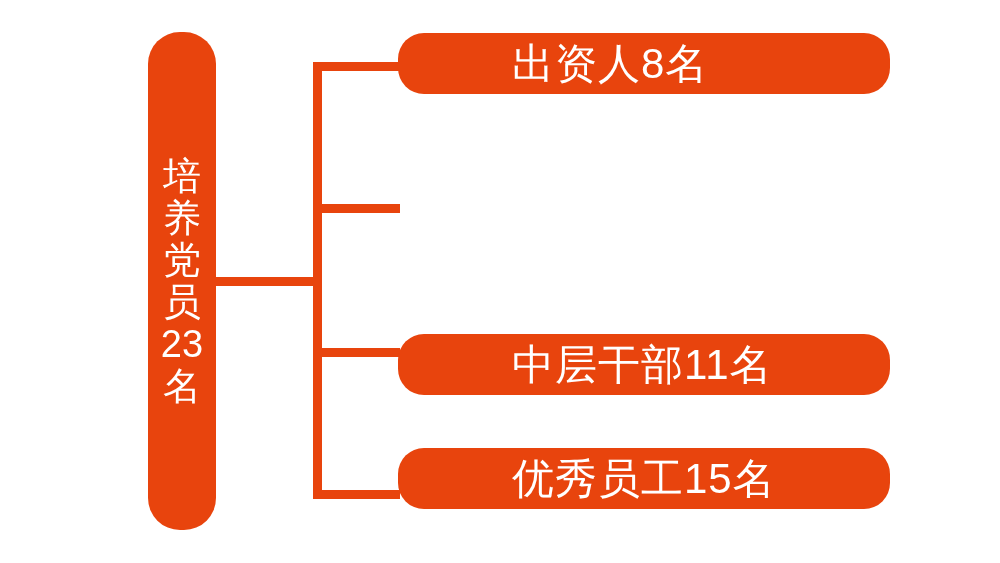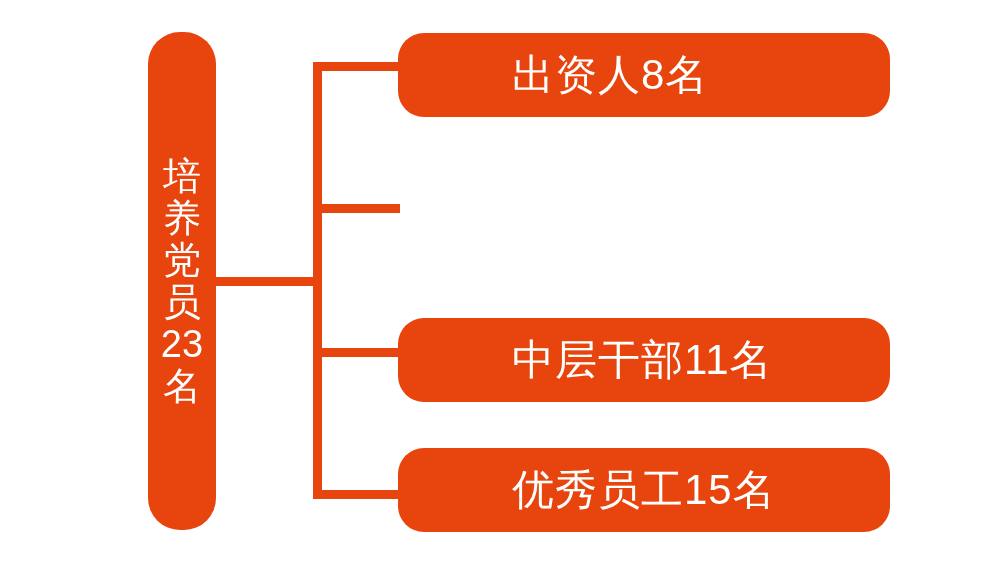--- a/index.html
+++ b/index.html
@@ -36,35 +36,35 @@
     display: block;
     font-size: 38px;
     line-height: 42px;
     text-align: center;
     white-space: nowrap;
   }
   
   .branch-node {
     left: 398px;
     width: 492px;
-    height: 84px;
+    height: 61px;
     border-radius: 26px;
     display: flex;
     align-items: center;
     box-sizing: border-box;
     padding-left: 114px;
   }
   .branch-node .branch-label {
     font-size: 42px;
     letter-spacing: 1px;
     white-space: nowrap;
   }
   .branch-1 { top: 33px;  }
   .branch-2 { top: 174px; }
-  .branch-3 { top: 318px; }
+  .branch-3 { top: 334px; }
   .branch-4 { top: 448px; }
   
   .line {
     position: absolute;
     background: #E8440D;
   }
   .line-root-to-trunk { left: 212px; top: 277px; width: 104px; height: 9px; }
   .line-trunk         { left: 313px; top: 62px;  width: 9px;   height: 437px; }
   .line-b1            { left: 313px; top: 62px;  width: 87px;  height: 9px; }
   .line-b2            { left: 313px; top: 204px; width: 87px;  height: 9px; }

